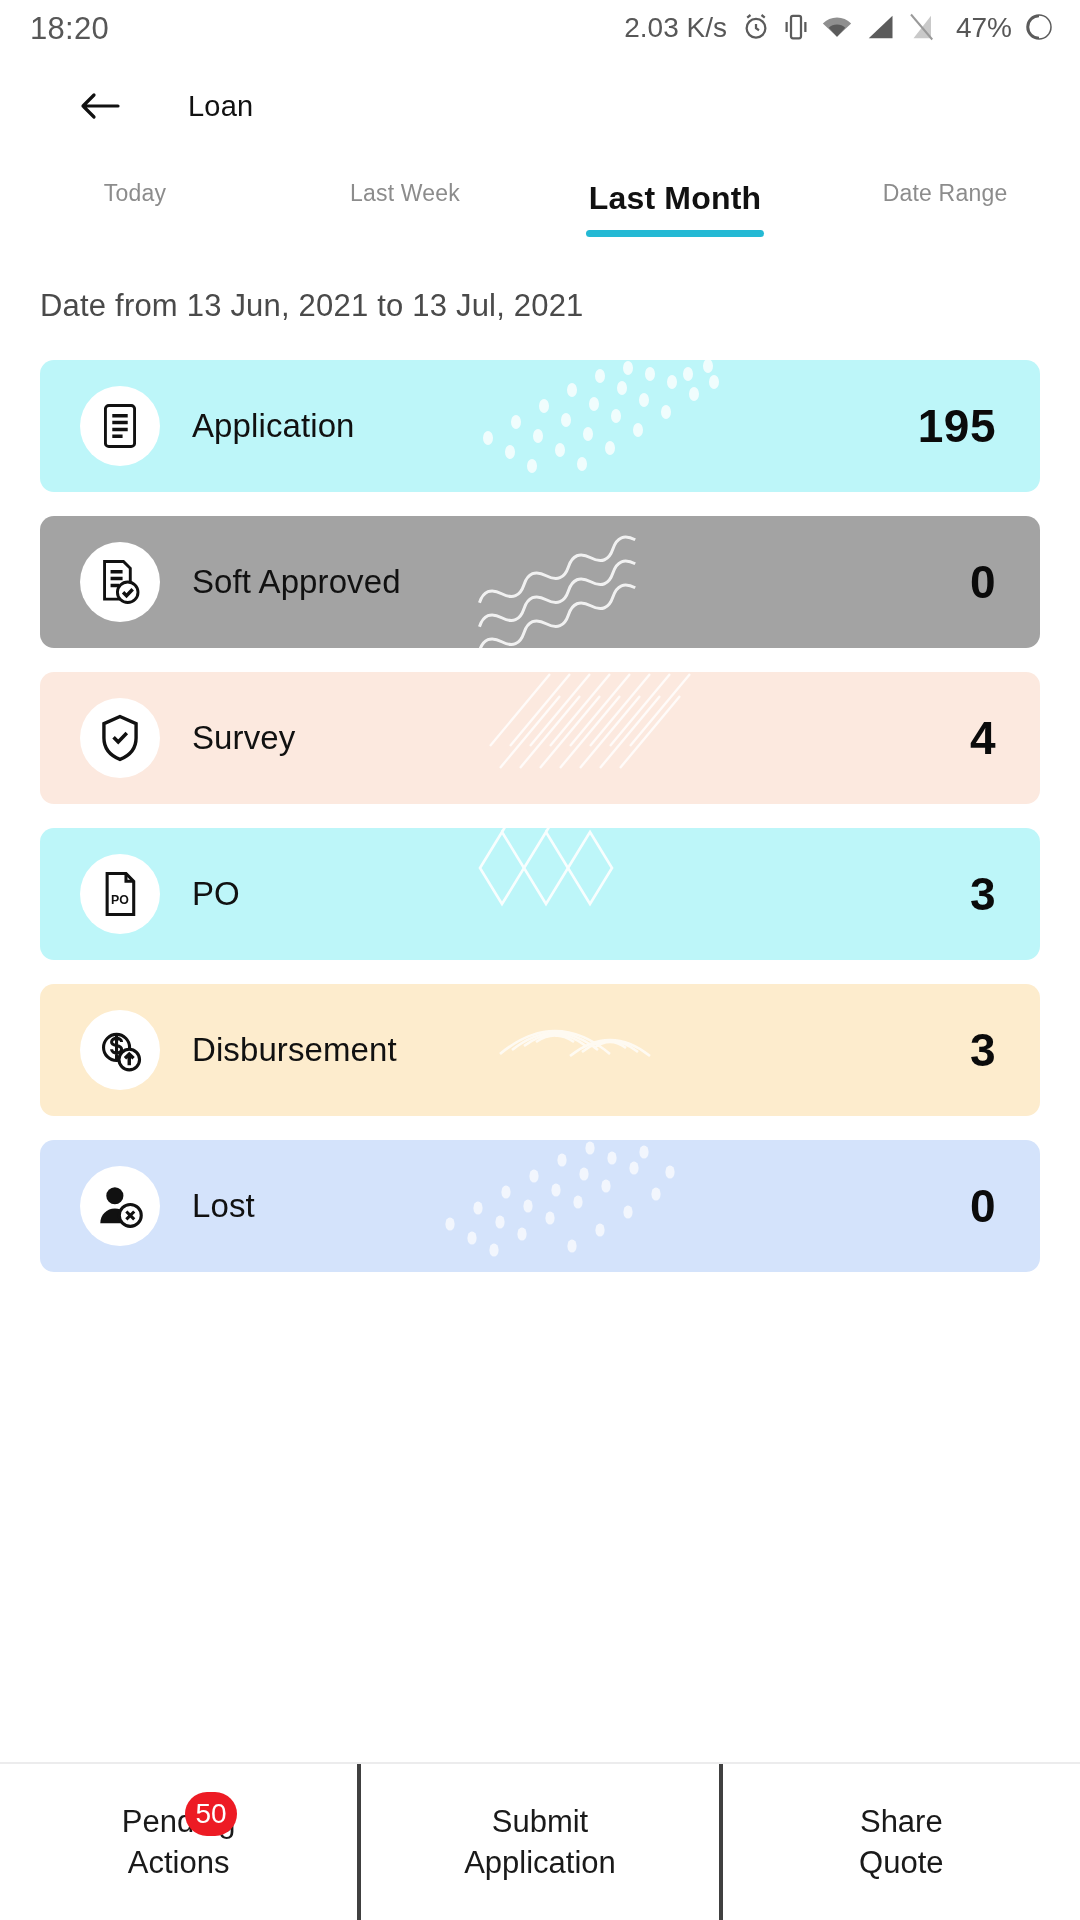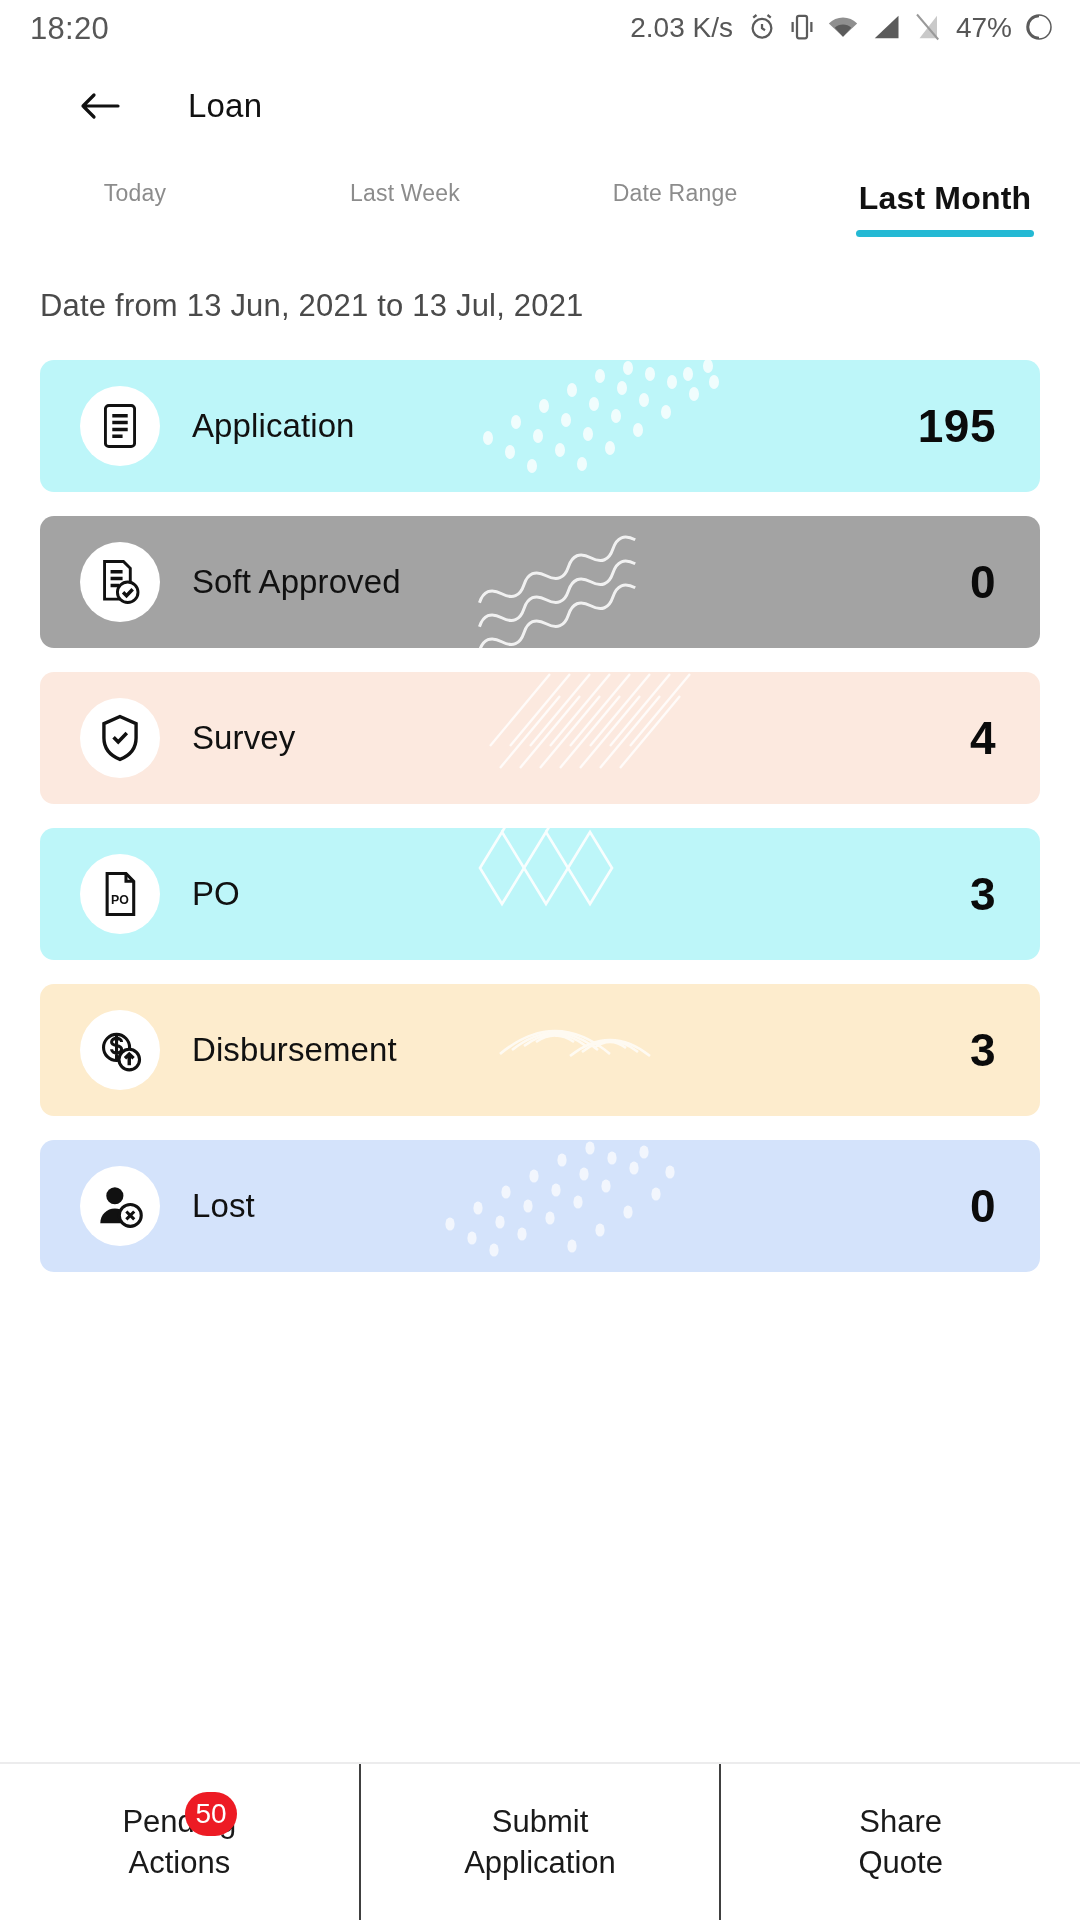--- a/index.html
+++ b/index.html
@@ -31,42 +31,42 @@
     gap: 12px;
   }
   .status-net {
     font-size: 28px;
     color: #575757;
     margin-right: 2px;
   }
   .status-pct {
     font-size: 28px;
     color: #575757;
-    margin-left: 3px;
+    margin-left: 9px;
   }
   .sicon { display: block; }
 
   
   .appbar {
     height: 96px;
     display: flex;
     align-items: center;
     padding-left: 74px;
     gap: 62px;
   }
   .back-btn {
     width: 52px;
     height: 52px;
     display: flex;
     align-items: center;
     justify-content: center;
     cursor: pointer;
   }
   .page-title {
-    font-size: 33px;
+    font-size: 29px;
     color: #111111;
     letter-spacing: 0.2px;
   }
 
   
   .tabs {
     display: flex;
     height: 70px;
     align-items: flex-start;
     position: relative;
@@ -177,21 +177,21 @@
     display: flex;
     flex-direction: column;
     align-items: center;
     justify-content: center;
     font-size: 31px;
     color: #1a1a1a;
     line-height: 1.33;
     position: relative;
     cursor: pointer;
   }
-  .bottom-item + .bottom-item { border-left: 2px solid #404040; }
+  .bottom-item + .bottom-item { border-left: 4px solid #404040; }
   .bottom-line { display: block; text-align: center; }
   .badge {
     position: absolute;
     top: 28px;
     left: 185px;
     min-width: 52px;
     height: 44px;
     padding: 0 10px;
     border-radius: 22px;
     background: #ed1b24;
@@ -266,26 +266,26 @@
   <div class="page-title">Loan</div>
 </div>
 
 <div class="tabs">
   <div class="tab">
     <span>Today</span>
   </div>
   <div class="tab">
     <span>Last Week</span>
   </div>
-  <div class="tab">
-    <span>Date Range</span>
-  </div>
   <div class="tab active">
     <span>Last Month</span>
     <span class="underline"></span>
+  </div>
+  <div class="tab">
+    <span>Date Range</span>
   </div>
 </div>
 
 <div class="date-range">Date from 13 Jun, 2021 to 13 Jul, 2021</div>
 
 <div class="cards">
 
   <div class="card" style="background:#bdf6f9">
     <svg class="deco deco-dots" width="260" height="132" viewBox="0 0 260 132">
       <g fill="#ffffff" opacity="0.78">

